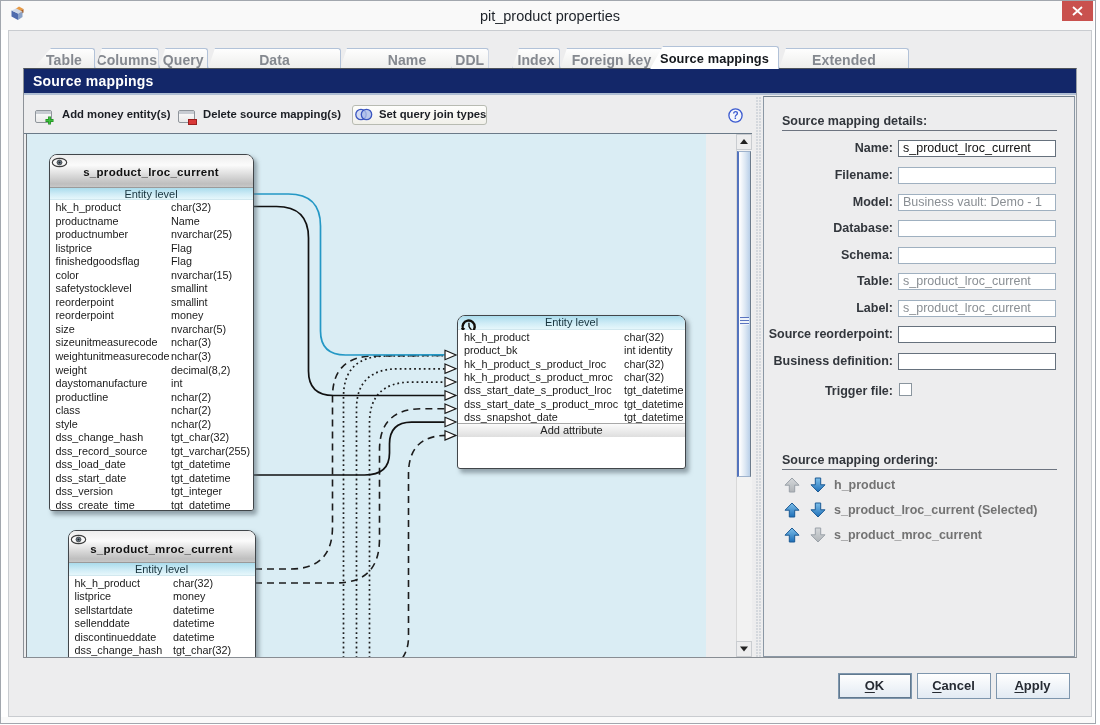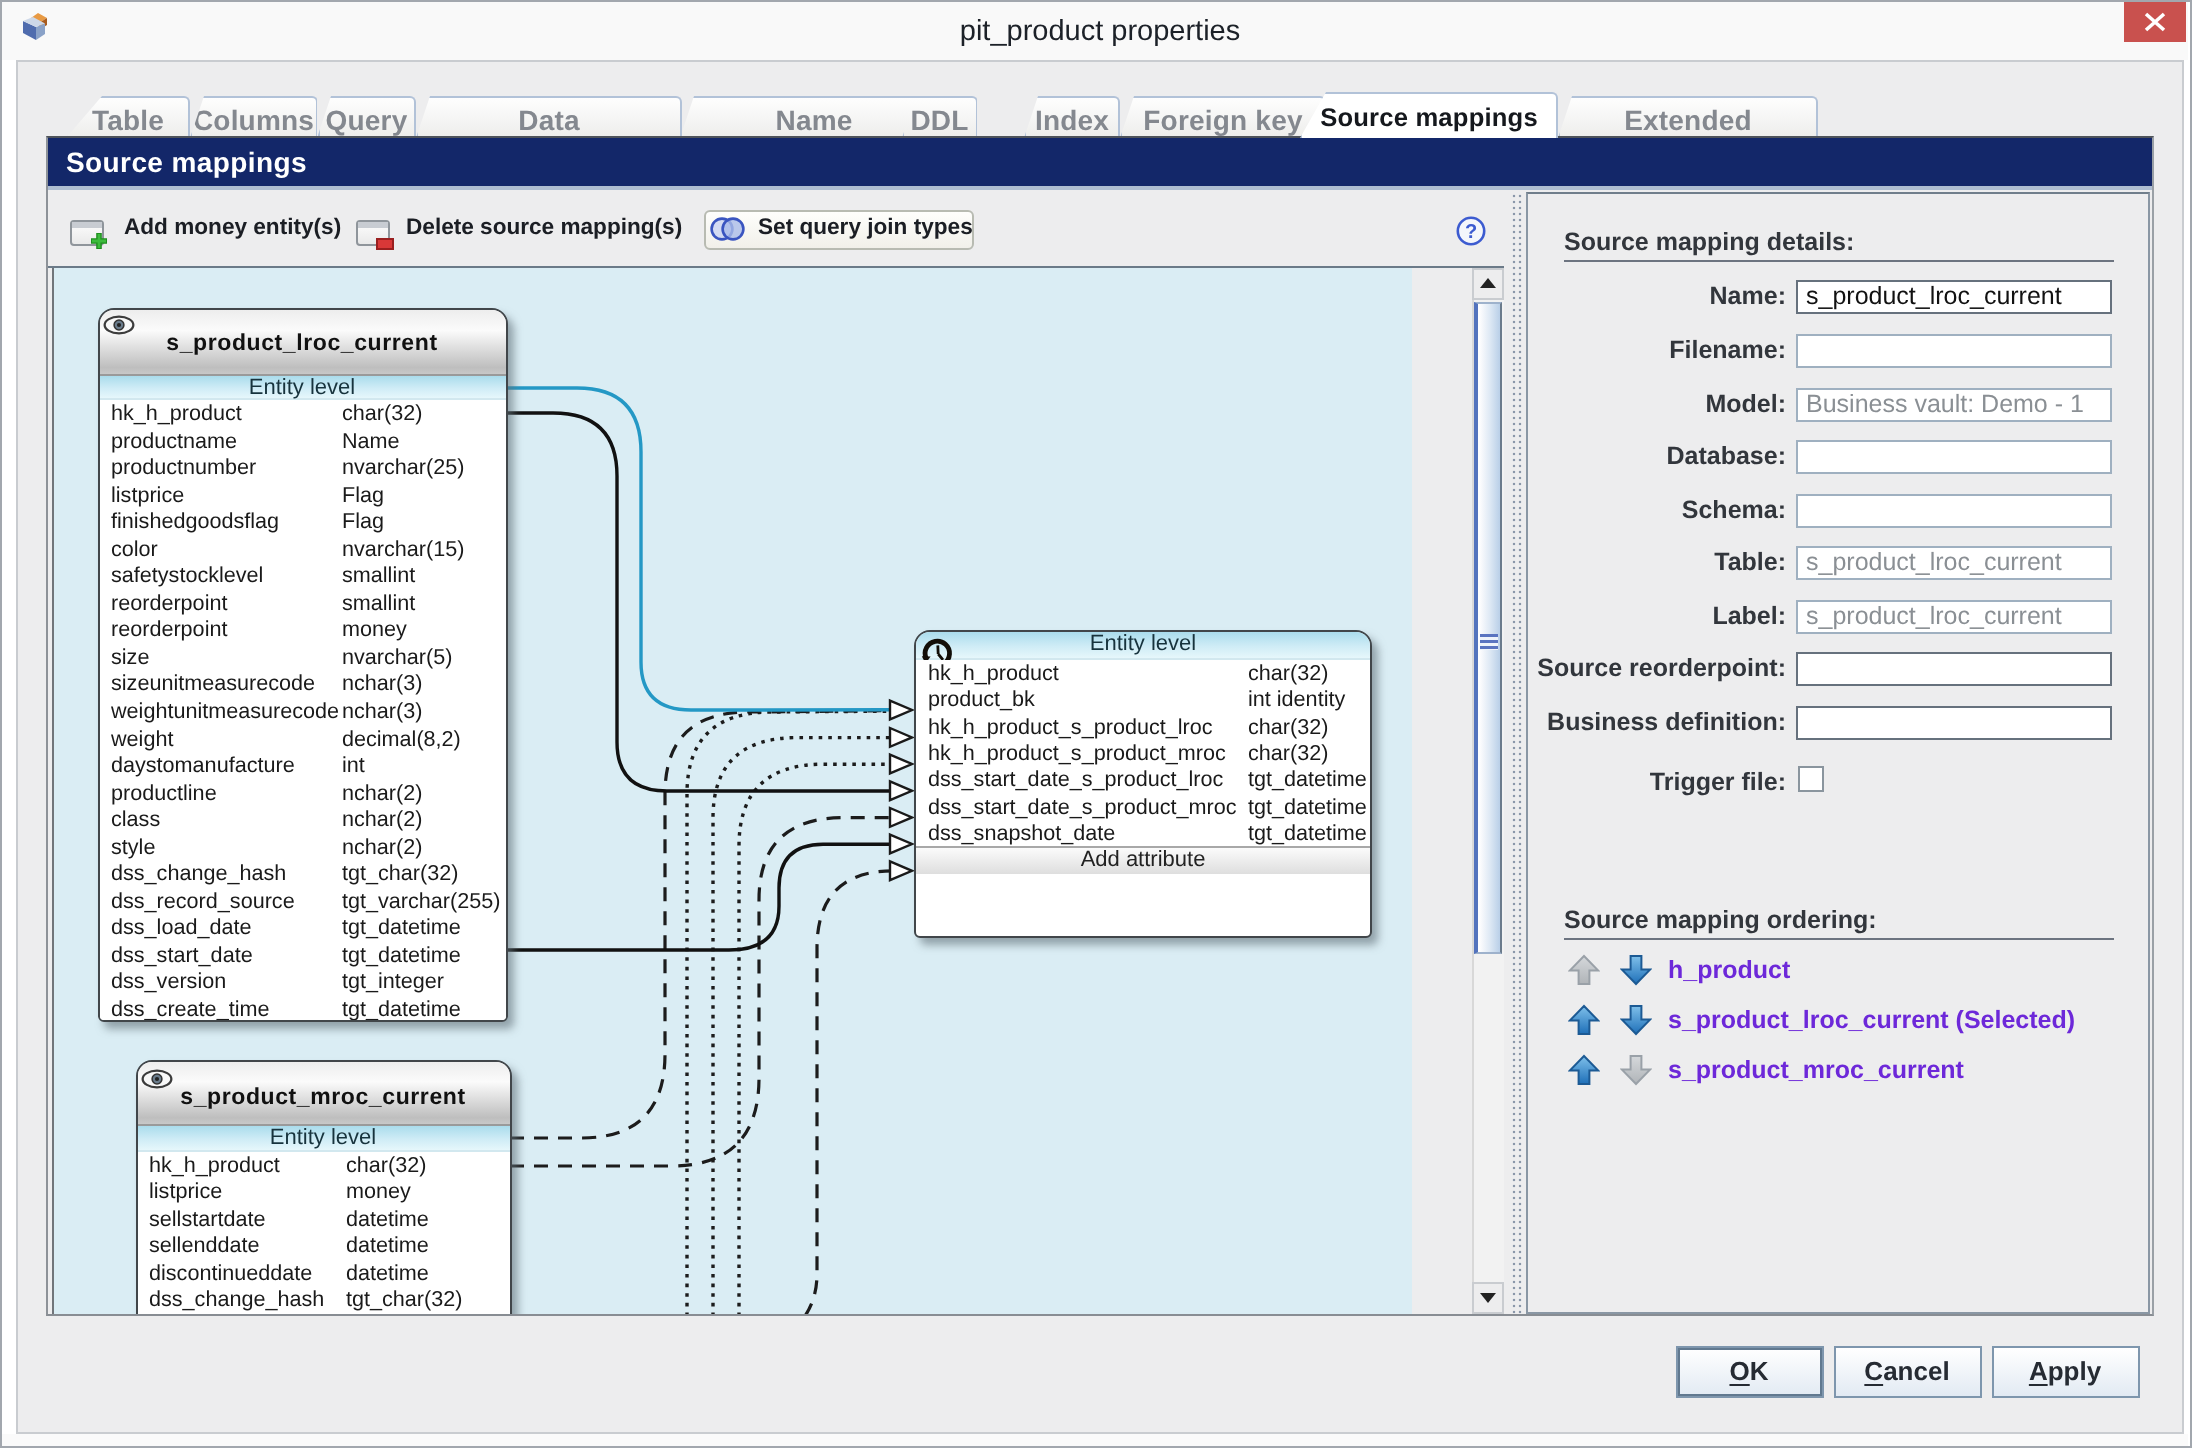--- a/index.html
+++ b/index.html
@@ -31,21 +31,21 @@
 #splitter {position:absolute;left:755px;top:96px;width:6px;height:561px;background-image:radial-gradient(#8a97a9 0.7px,rgba(0,0,0,0) 0.8px);background-size:3px 3px;background-position:0.5px 0.5px;}
 #rpanel {position:absolute;left:763px;top:95.5px;width:312px;height:561.5px;border:1px solid #8a97a4;border-top-color:#707e8b;background:#ededee;}
 .ptitle {position:absolute;left:782px;font-size:12.5px;font-weight:bold;color:#32363c;}
 .prule {position:absolute;left:782px;width:275px;height:1px;background:#6d7480;}
 .flab {position:absolute;left:600px;width:293px;text-align:right;font-size:12.5px;font-weight:bold;color:#32363c;height:17px;line-height:17px;}
 .finp {position:absolute;left:898px;width:158px;height:17px;background:#fff;border:1px solid #9fb0c0;font-size:12.5px;line-height:15px;padding-left:4px;color:#111;overflow:hidden;white-space:nowrap;}
 .finp.on {border-color:#66717d;}
 .finp.dis {color:#8a8f94;}
 #trigchk {position:absolute;left:899px;top:383px;width:13px;height:13px;background:#fff;border:1px solid #8a959e;}
 .ico {position:absolute;}
-.otxt {position:absolute;left:834px;height:16px;line-height:16px;font-size:12.5px;font-weight:bold;color:#6d28d9;}
+.otxt {position:absolute;left:834px;height:16px;line-height:16px;font-size:12.5px;font-weight:bold;color:#737373;}
 .btn {position:absolute;top:673px;width:74px;height:26px;background:linear-gradient(#ffffff,#e2eaf3);border:1px solid #7e96ad;font-size:13px;font-weight:bold;color:#262b33;text-align:center;line-height:24px;}
 .btn u {text-underline-offset:1.5px;}
 #okbtn {box-shadow:inset 0 0 0 1px #61798f;}
 #botstrip {position:absolute;left:1px;top:717px;width:1093px;height:7px;background:#fafafa;}
 .entity {position:absolute;border:1px solid #41464a;border-radius:8px 8px 3px 3px;box-shadow:3px 3.5px 4px rgba(96,112,120,0.6);background:#fff;overflow:hidden;}
 .ehead {position:relative;text-align:center;font-weight:bold;color:#111;letter-spacing:0.3px;font-size:11.5px;}
 .eband {background:linear-gradient(#aadcec,#cfecf6 55%,#e6f7fb);text-align:center;font-size:11px;color:#17333d;border-bottom:1px solid #d2e8ef;}
 .erow {position:relative;font-size:10.8px;color:#1a1a1a;background:#fff;}
 .en {position:absolute;left:6px;top:1px;}
 .et {position:absolute;top:1px;}

